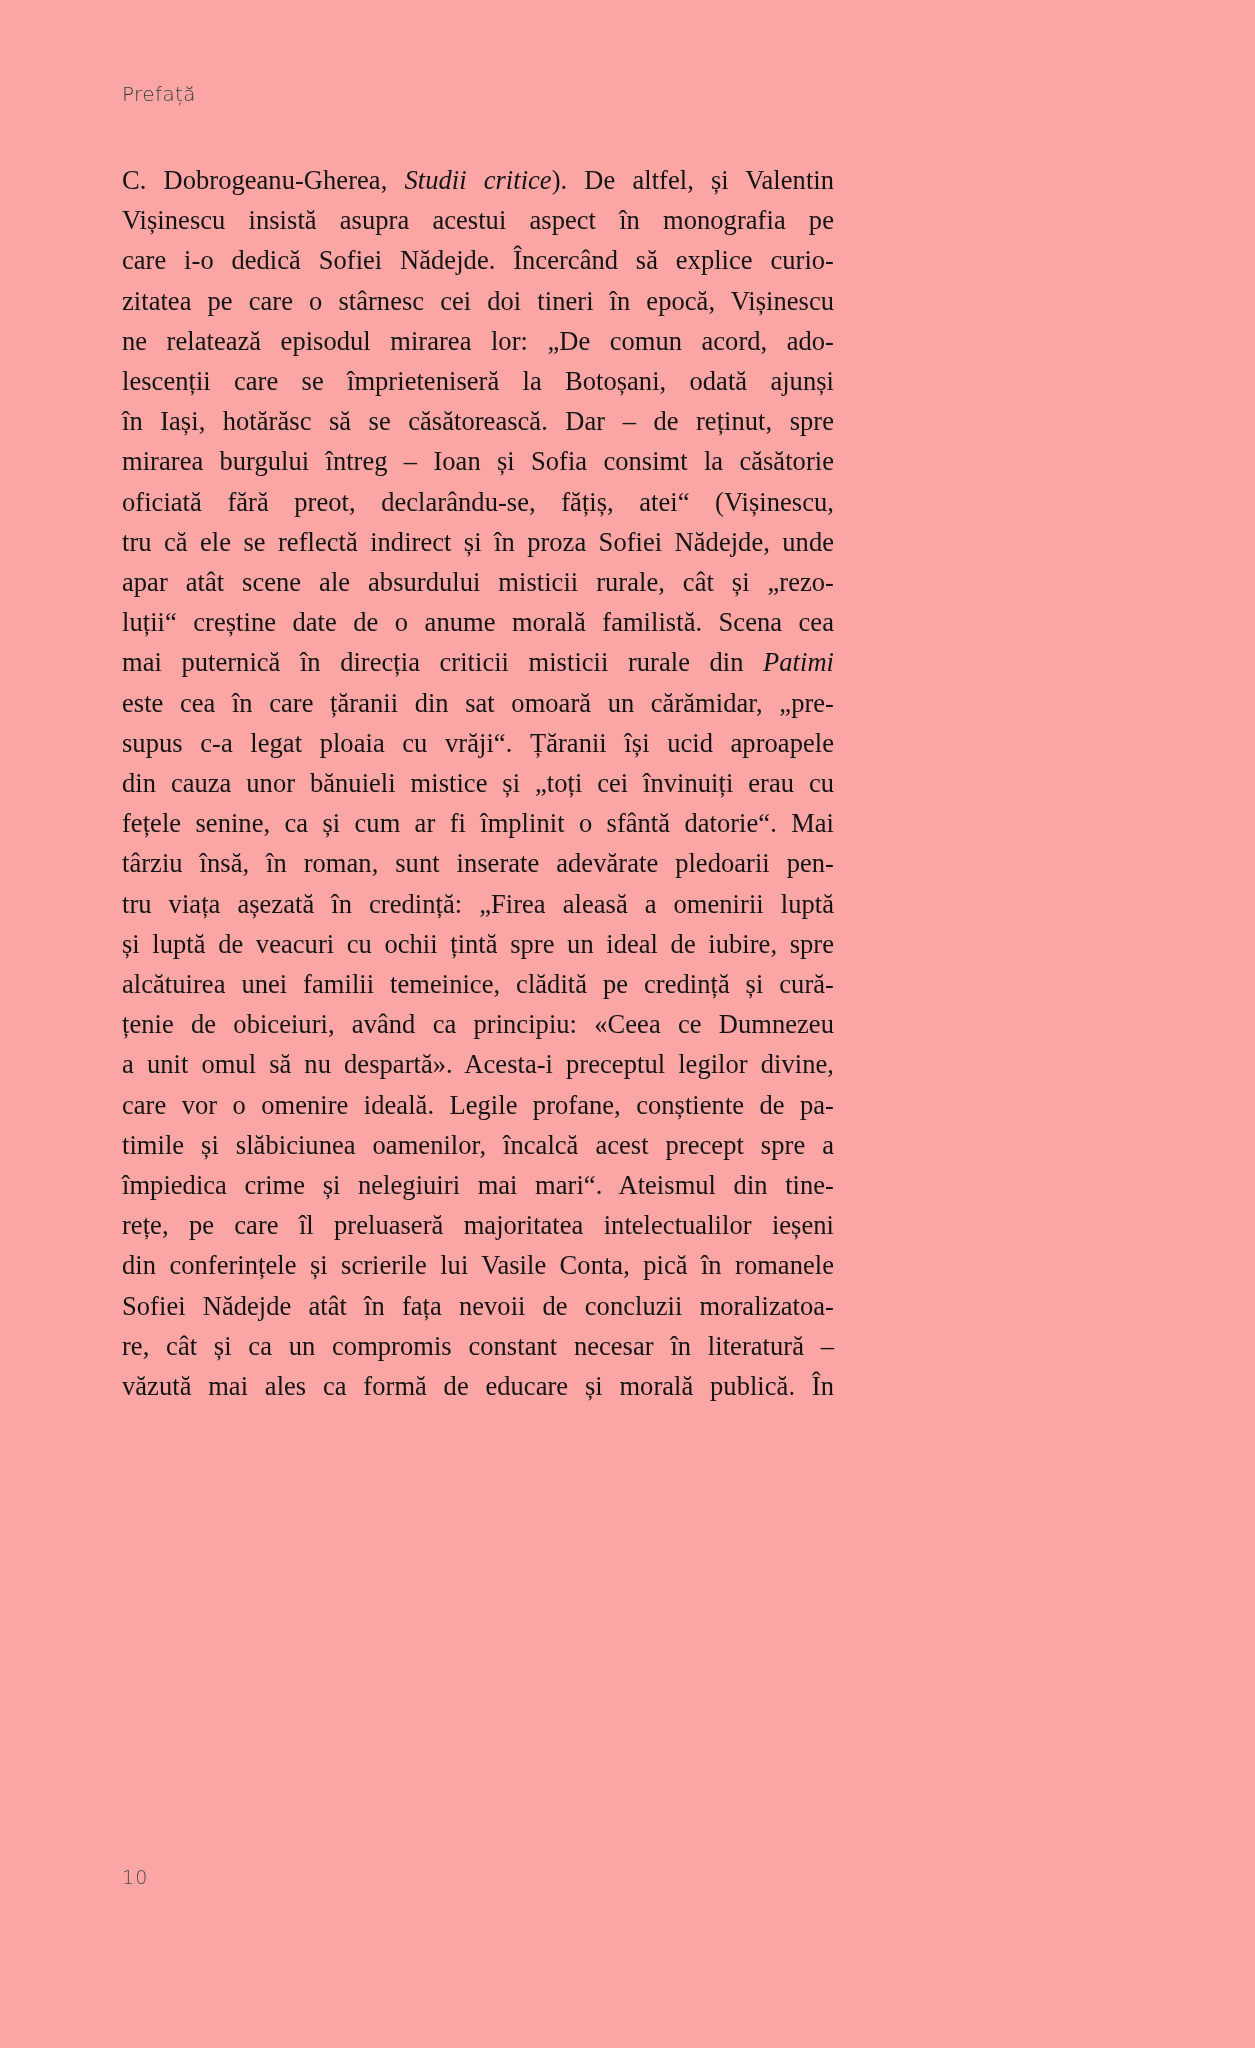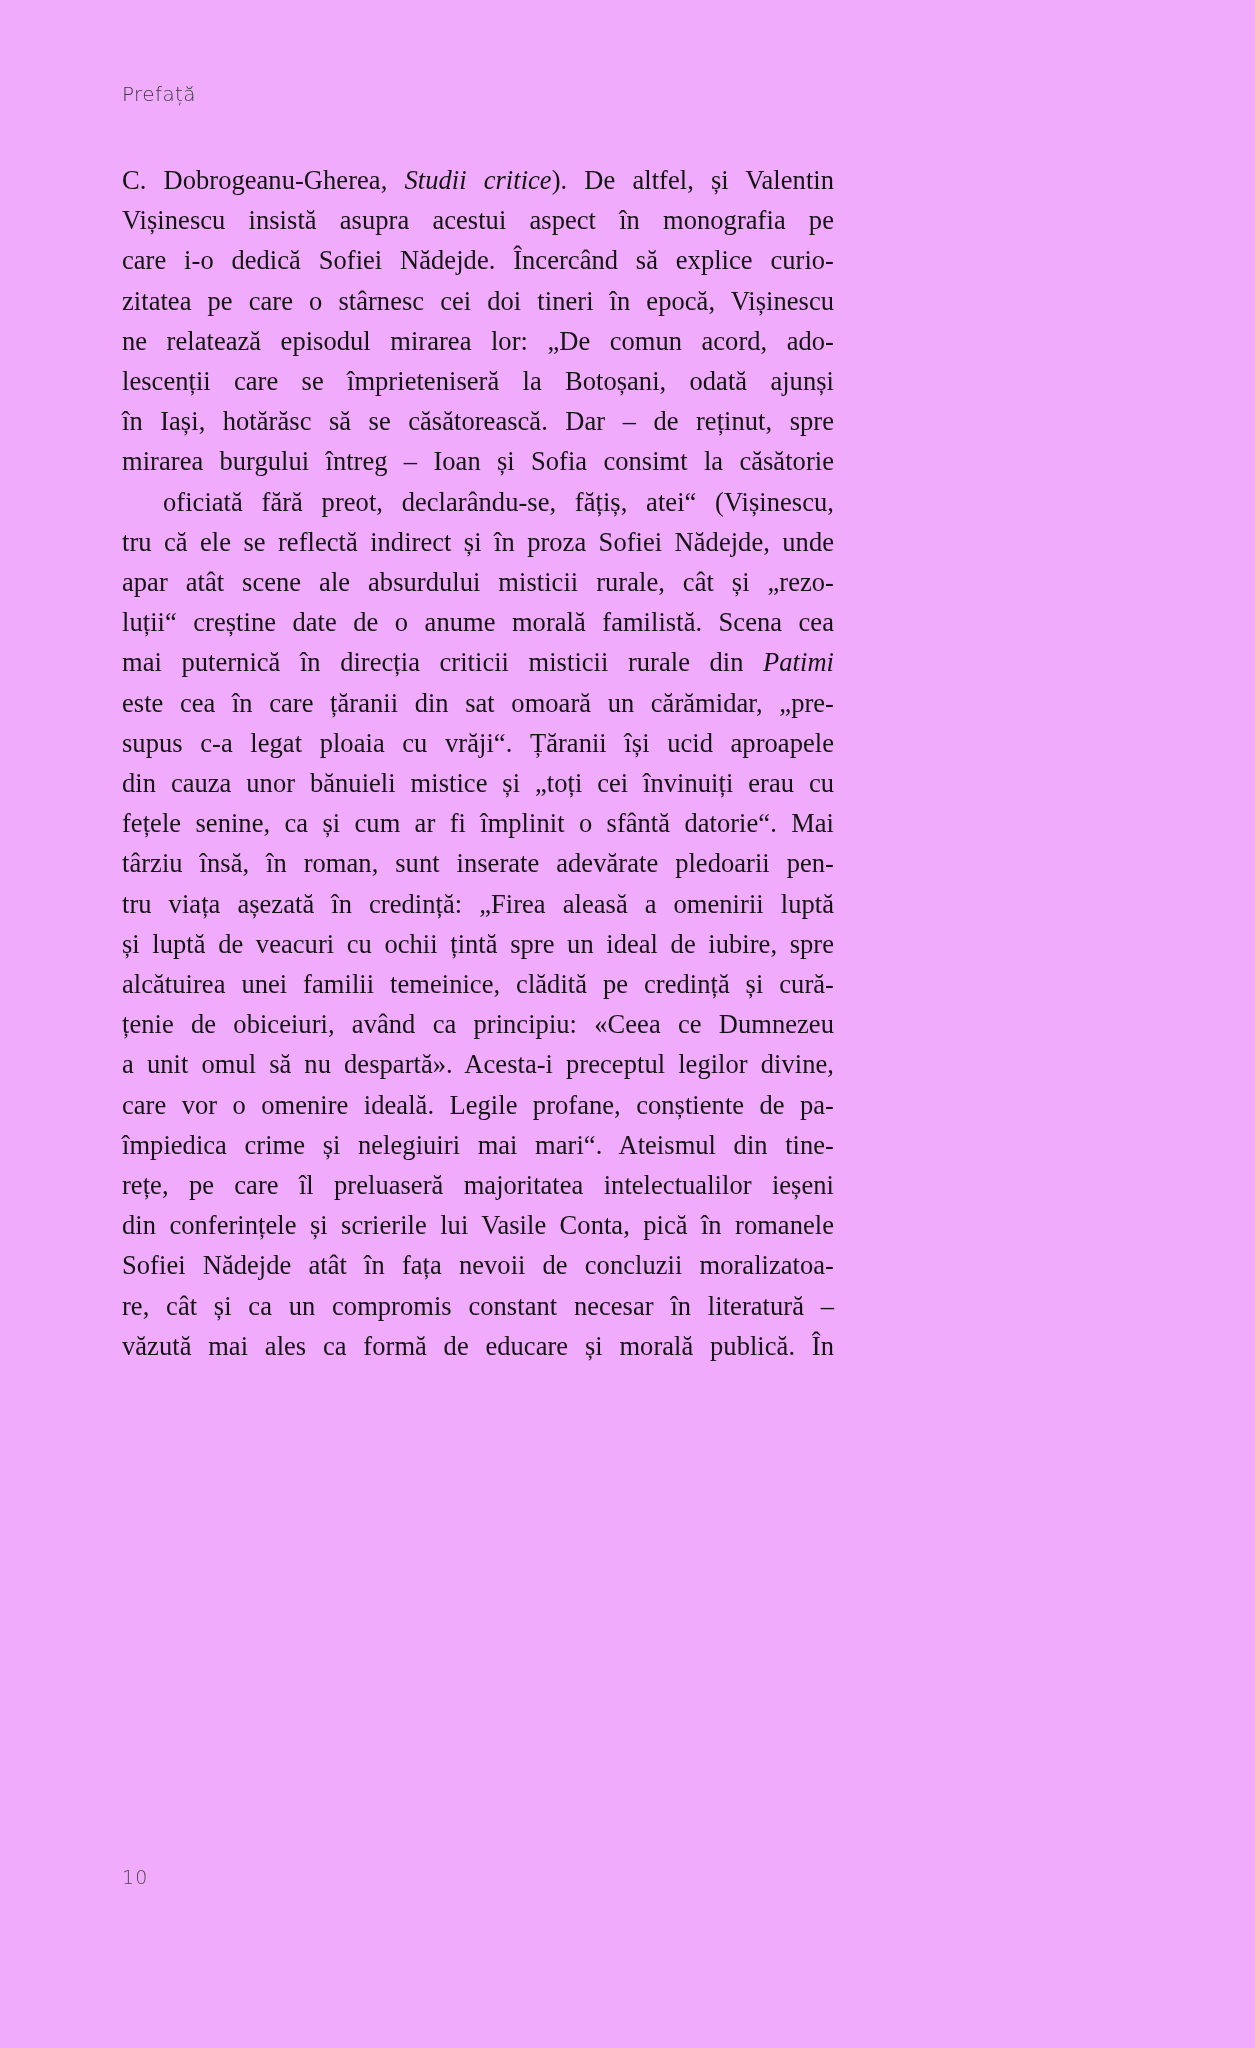--- a/index.html
+++ b/index.html
@@ -12,21 +12,21 @@
     height: 2048px;
     position: relative;
     font-family: "Liberation Serif", "DejaVu Serif", serif;
     color: #1a1a1a;
     overflow: hidden;
   }
 
   .page {
     position: absolute;
     inset: 0;
-    background: #f0abfc;
+    background: #fca5a5;
   }
 
   
   .running-head {
     position: absolute;
     left: 122px;
     top: 82px;
     font-family: "DejaVu Sans", "Liberation Sans", sans-serif;
     font-size: 20px;
     font-weight: 300;
@@ -66,21 +66,20 @@
     white-space: pre-wrap;
   }
   .line.last {
     text-align-last: left;
   }
   .line.loose {
     word-spacing: 3.2px;
   }
   .line.looser {
     word-spacing: 6.0px;
-    margin-left: 41px;
   }
   .line.tight {
     word-spacing: -0.4px;
   }
 
   
   .folio {
     position: absolute;
     left: 122px;
     top: 1866px;
@@ -117,20 +116,21 @@
         <span class="line tight"><span>supus c-a legat ploaia cu vrăji“. Țăranii își ucid aproapele</span></span>
         <span class="line"><span>din cauza unor bănuieli mistice și „toți cei învinuiți erau cu</span></span>
         <span class="line tight"><span>fețele senine, ca și cum ar fi împlinit o sfântă datorie“. Mai</span></span>
         <span class="line"><span>târziu însă, în roman, sunt inserate adevărate pledoarii pen-</span></span>
         <span class="line"><span>tru viața așezată în credință: „Firea aleasă a omenirii luptă</span></span>
         <span class="line tight"><span>și luptă de veacuri cu ochii țintă spre un ideal de iubire, spre</span></span>
         <span class="line"><span>alcătuirea unei familii temeinice, clădită pe credință și cură-</span></span>
         <span class="line"><span>țenie de obiceiuri, având ca principiu: «Ceea ce Dumnezeu</span></span>
         <span class="line tight"><span>a unit omul să nu despartă». Acesta-i preceptul legilor divine,</span></span>
         <span class="line"><span>care vor o omenire ideală. Legile profane, conștiente de pa-</span></span>
+        <span class="line"><span>timile și slăbiciunea oamenilor, încalcă acest precept spre a</span></span>
         <span class="line"><span>împiedica crime și nelegiuiri mai mari“. Ateismul din tine-</span></span>
         <span class="line tight"><span>rețe, pe care îl preluaseră majoritatea intelectualilor ieșeni</span></span>
         <span class="line"><span>din conferințele și scrierile lui Vasile Conta, pică în romanele</span></span>
         <span class="line"><span>Sofiei Nădejde atât în fața nevoii de concluzii moralizatoa-</span></span>
         <span class="line tight"><span>re, cât și ca un compromis constant necesar în literatură –</span></span>
         <span class="line"><span>văzută mai ales ca formă de educare și morală publică. În</span></span>
       </p>
   </div>
 
   <div class="folio">10</div>

